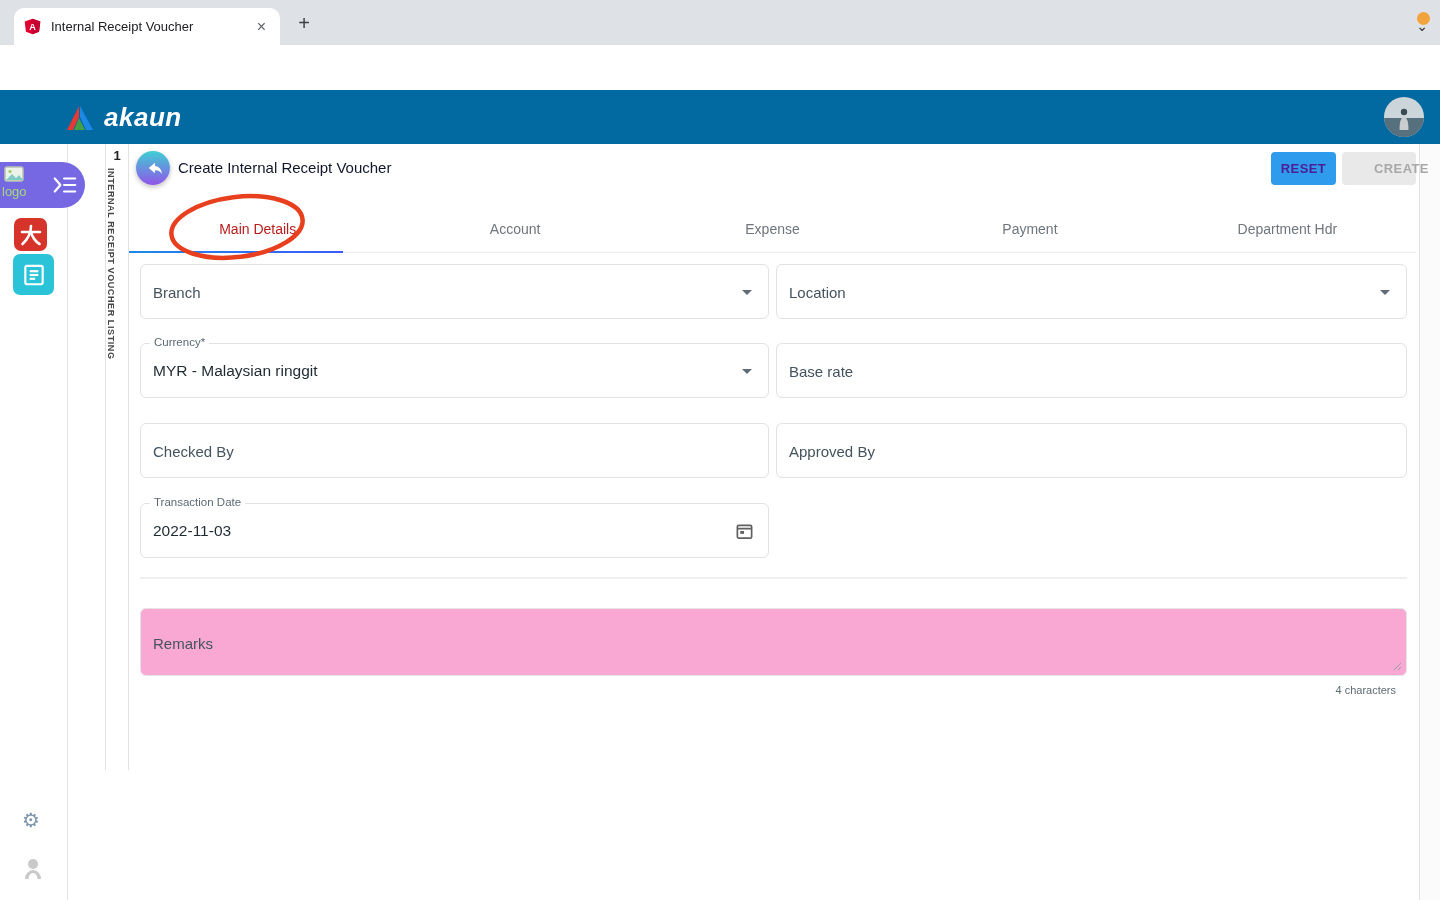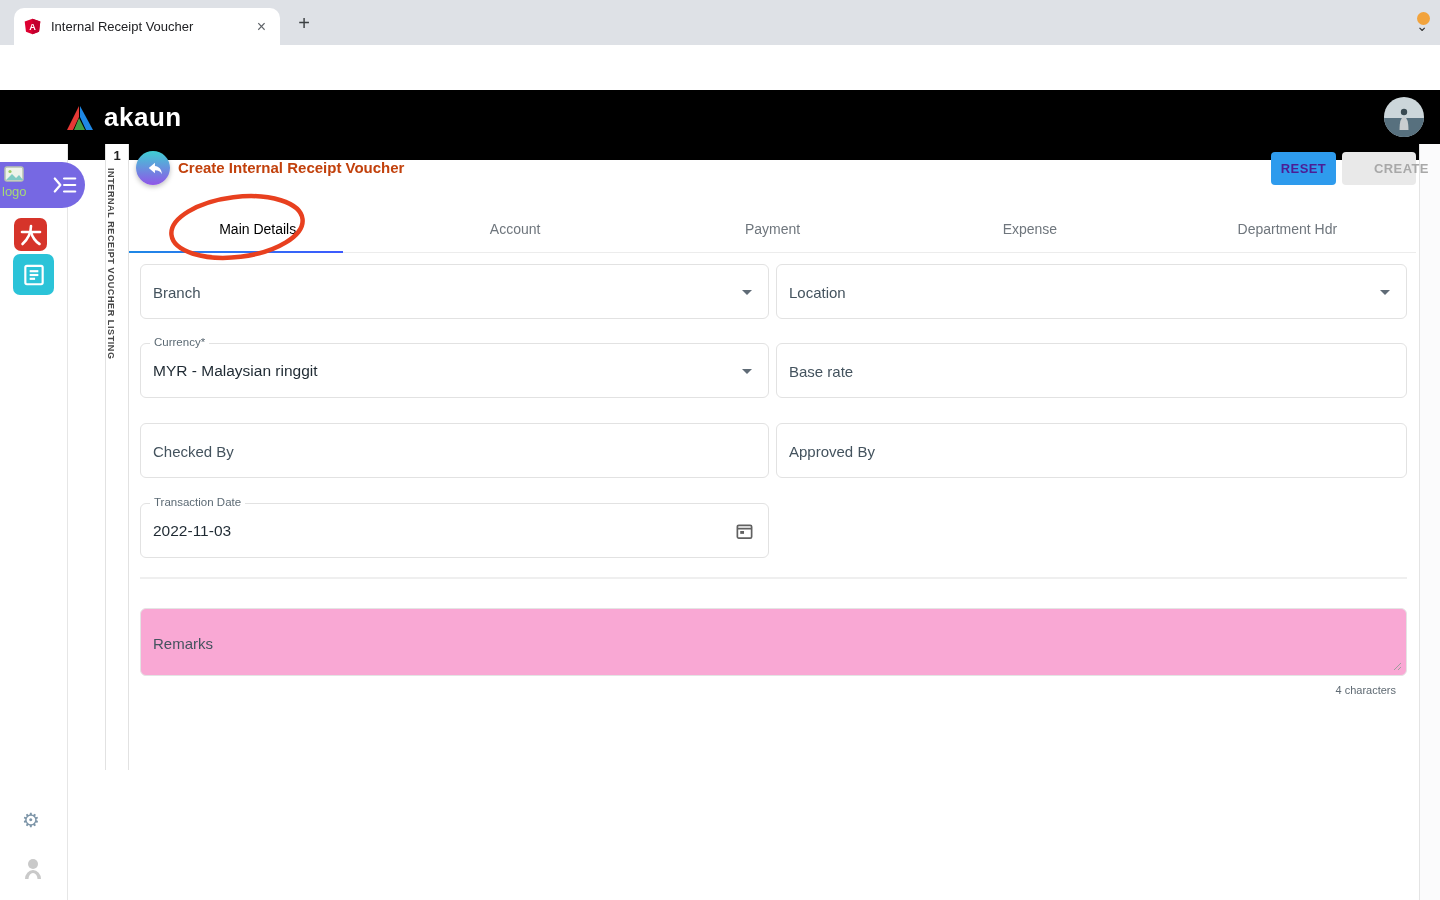--- a/index.html
+++ b/index.html
@@ -27,21 +27,21 @@
              border:2.5px solid #f0419f; border-radius:17px; display:flex; align-items:center; }
   .url-text { font-size:15px; color:#202124; margin-left:8px; letter-spacing:0.1px; }
   .omni-icon { position:absolute; top:57px; }
   .star-glyph { font-size:18px; color:#5f6368; }
   .profile-pill { position:absolute; left:1366px; top:53px; width:28px; height:28px; border-radius:50%;
                   background:#1565c0; color:#fff; font-size:13px; font-weight:bold; display:flex;
                   align-items:center; justify-content:center; }
   .dots { position:absolute; left:1410px; top:55px; font-size:17px; color:#5f6368; letter-spacing:0; }
 
   
-  .appheader { position:absolute; left:0; top:90px; width:1440px; height:70px; background:#000000; }
+  .appheader { position:absolute; left:0; top:90px; width:1440px; height:54px; background:#0369a1;font-style:italic; }
   .brand { position:absolute; left:64px; top:12px; display:flex; align-items:center; }
   .brand-text { color:#fff; font-size:26px; font-weight:bold; letter-spacing:0.5px; margin-left:8px; }
   .hdr-avatar { position:absolute; left:1384px; top:97px; width:40px; height:40px; border-radius:50%;
                 overflow:hidden; }
 
   
   .sidebar { position:absolute; left:0; top:144px; width:68px; height:756px; background:#fff;
              border-right:1px solid #e6e6e6; }
   .logo-pill { position:absolute; left:0; top:162px; width:85px; height:46px; background:#7668e3;
                border-radius:0 24px 24px 0; }
@@ -62,33 +62,33 @@
 
   
   .right-rail { position:absolute; left:1419px; top:144px; width:21px; height:756px;
                 background:#fbfbfc; border-left:1px solid #e4e4e4; }
 
   
   .back-btn { position:absolute; left:136px; top:151px; width:34px; height:34px; border-radius:50%;
               background:linear-gradient(180deg,#3ecfd4 0%,#9055e8 100%);
               box-shadow:0 2px 5px rgba(0,0,0,0.25); display:flex; align-items:center;
               justify-content:center; }
-  .page-title { position:absolute; left:178px; top:159px; font-size:15px; font-weight:bold;
-                color:#c2410c; }
+  .page-title { position:absolute; left:178px; top:159px; font-size:15px; font-weight:normal;
+                color:#0f172a; }
   .btn { position:absolute; top:152px; height:33px; border:none; border-radius:4px; font-size:13px;
          font-weight:bold; letter-spacing:0.4px; font-family:"Liberation Sans", sans-serif; }
   .btn-reset { left:1271px; width:65px; background:#2e9bed; color:#4c1d95; }
   .btn-create { left:1342px; width:74px; background:#e9e9e9; color:#a8a8a8;padding-left:32px; }
 
   
   .tabs { position:absolute; left:129px; top:205px; width:1287px; height:48px; display:flex;
           border-bottom:1px solid #ececec; }
   .tab { flex:1; display:flex; align-items:center; justify-content:center; font-size:14px;
          color:#6f767d; font-weight:500; cursor:pointer; }
-  .tab.active { color:#000000; }
+  .tab.active { color:#b91c1c; }
   .ink-bar { position:absolute; left:0; bottom:-1px; width:214px; height:2px;
              background:linear-gradient(90deg,#1e88e5,#3d5afe); }
   .annotation { position:absolute; left:163px; top:188px; pointer-events:none; }
 
   
   .field { position:absolute; height:55px; background:#fff; border:1px solid #e2e2e2;
            border-radius:6px; }
   .col-l { left:140px; width:629px; }
   .col-r { left:776px; width:631px; }
   .ph { position:absolute; left:12px; top:50%; transform:translateY(-50%); font-size:15px;
@@ -233,22 +233,22 @@
     <path d="M20 9 L10.5 17 L20 25 V20.4 C25.5 20.4 29 22.6 30.8 26.6 C30.4 18.6 26 14.4 20 13.8 Z" fill="#fff"></path>
   </svg>
 </div>
 <div class="page-title">Create Internal Receipt Voucher</div>
 <button class="btn btn-reset">RESET</button>
 <button class="btn btn-create">CREATE</button>
 
 <div class="tabs">
   <div class="tab active">Main Details</div>
   <div class="tab">Account</div>
+  <div class="tab">Expense</div>
   <div class="tab">Payment</div>
-  <div class="tab">Expense</div>
   <div class="tab">Department Hdr</div>
   <div class="ink-bar"></div>
 </div>
 <svg class="annotation" width="150" height="80" viewBox="0 0 150 80">
   <ellipse cx="74" cy="39" rx="66" ry="30" fill="none" stroke="#e8401f" stroke-width="4.5" stroke-linecap="round" transform="rotate(-7 74 39)"></ellipse>
 </svg>
 
 <div class="field col-l" style="top:264px;">
   <span class="ph">Branch</span>
   <span class="dd-arrow"></span>

